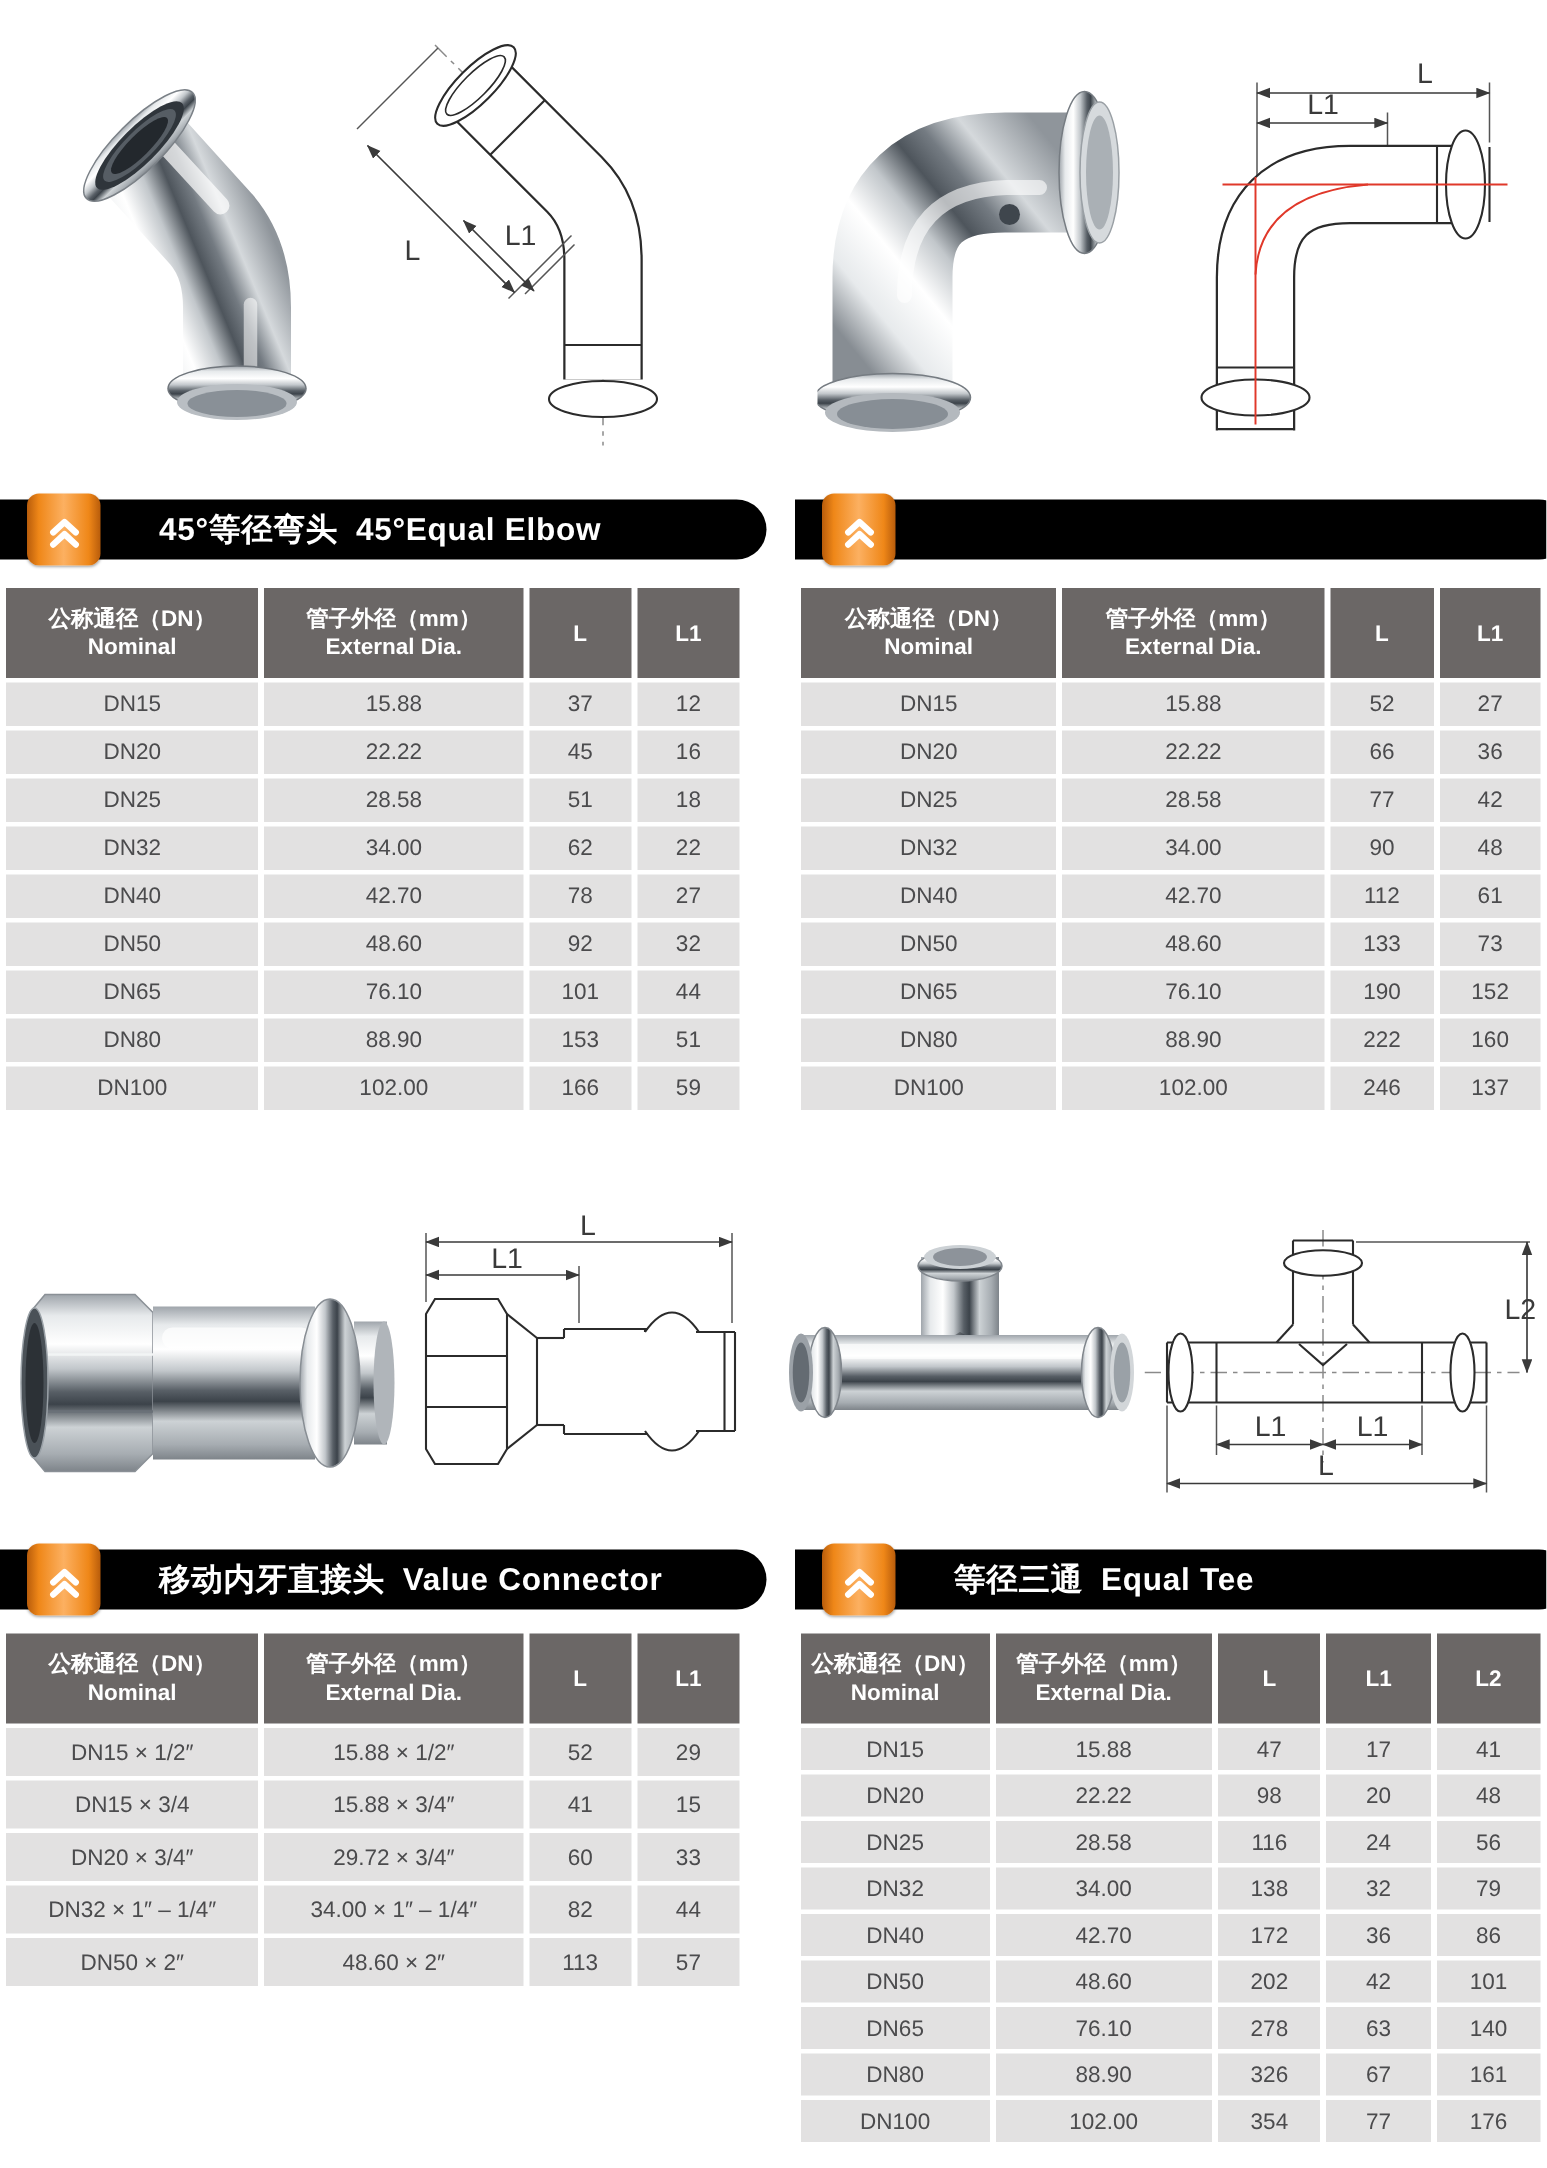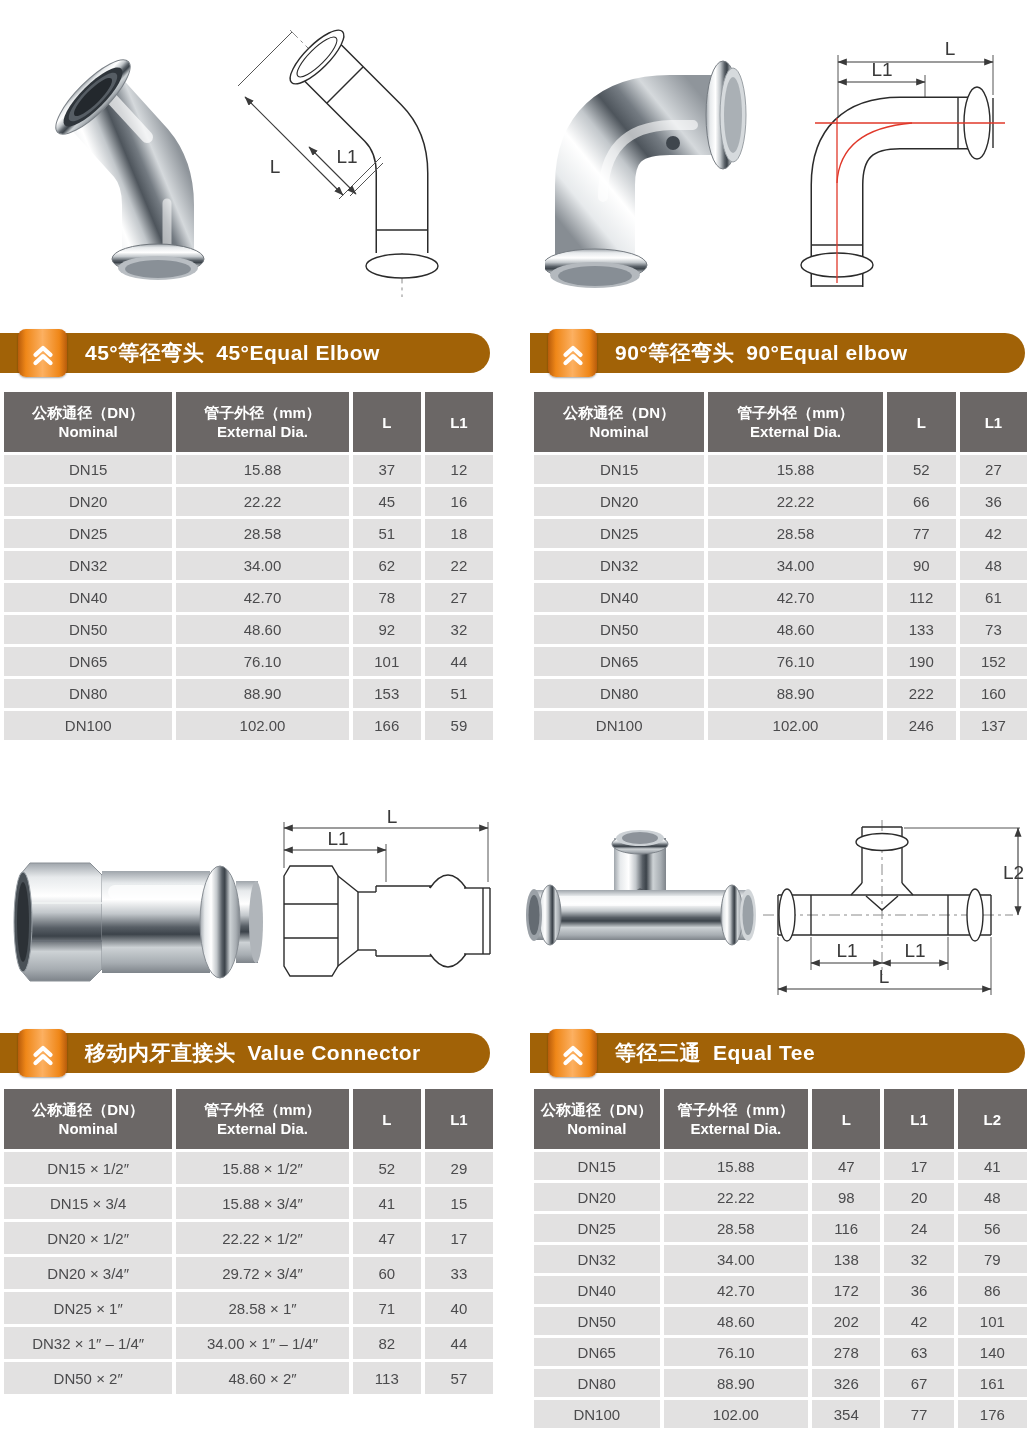--- a/index.html
+++ b/index.html
@@ -1,22 +1,22 @@
 <!DOCTYPE html>
 <html><head>
 <meta charset="utf-8">
 <style>
   html,body{margin:0;padding:0;background:#fff;}
   .page{position:relative;width:1031px;height:1445px;background:#fff;overflow:hidden;
         font-family:"Liberation Sans","DejaVu Sans",sans-serif;}
   .abs{position:absolute;}
 
   
-  .banner{position:absolute;height:40px;background:#a16207;border-radius:0 20px 20px 0;
-          display:flex;align-items:center;}
+  .banner{position:absolute;height:40px;background:#000000;border-radius:0 20px 20px 0;
+          display:flex;align-items:center;padding-left:21px;}
   .badge{position:absolute;left:18px;top:-4px;width:49px;height:48px;border-radius:8px;
          background:linear-gradient(90deg,#b85c0b 0%,#ef8718 16%,#fcb061 50%,#ef8718 84%,#b85c0b 100%);
          display:flex;align-items:center;justify-content:center;box-shadow:0 1px 2px rgba(0,0,0,.35);}
   .badge svg{width:30px;height:30px;}
   .badge path{fill:none;stroke:#fff;stroke-width:3.4;stroke-linecap:round;stroke-linejoin:round;}
   .btxt{color:#fff;font-size:21px;font-weight:bold;margin-left:85px;white-space:nowrap;letter-spacing:.5px;}
   .btxt .en{margin-left:12px;}
 
   
   table.spec{position:absolute;border-collapse:separate;border-spacing:4px 3px;table-layout:fixed;}
@@ -166,21 +166,20 @@
     </div>
     <span class="btxt"><span>45°等径弯头</span><span class="en">45°Equal Elbow</span></span>
   </div>
   <div class="banner" style="left:530px;top:333px;width:495px;">
     <div class="badge">
       <svg viewBox="0 0 24 24">
         <path d="M6 13.5 L12 8 L18 13.5"></path>
           <path d="M6 20 L12 14.5 L18 20"></path>
       </svg>
     </div>
-    <span class="btxt"><span>90°等径弯头</span><span class="en">90°Equal elbow</span></span>
   </div>
 
   <table class="spec" style="left:0;top:389px;width:497px;">
       <colgroup>
         <col style="width: 168px;">
         <col style="width: 172px;">
         <col style="width: 68px;">
         <col style="width: 68px;">
       </colgroup>
       <thead>
@@ -495,36 +494,24 @@
           <td>52</td>
           <td>29</td>
         </tr>
         <tr>
           <td>DN15 × 3/4</td>
           <td>15.88 × 3/4″</td>
           <td>41</td>
           <td>15</td>
         </tr>
         <tr>
-          <td>DN20 × 1/2″</td>
-          <td>22.22 × 1/2″</td>
-          <td>47</td>
-          <td>17</td>
-        </tr>
-        <tr>
           <td>DN20 × 3/4″</td>
           <td>29.72 × 3/4″</td>
           <td>60</td>
           <td>33</td>
-        </tr>
-        <tr>
-          <td>DN25 × 1″</td>
-          <td>28.58 × 1″</td>
-          <td>71</td>
-          <td>40</td>
         </tr>
         <tr>
           <td>DN32 × 1″ – 1/4″</td>
           <td>34.00 × 1″ – 1/4″</td>
           <td>82</td>
           <td>44</td>
         </tr>
         <tr>
           <td>DN50 × 2″</td>
           <td>48.60 × 2″</td>

